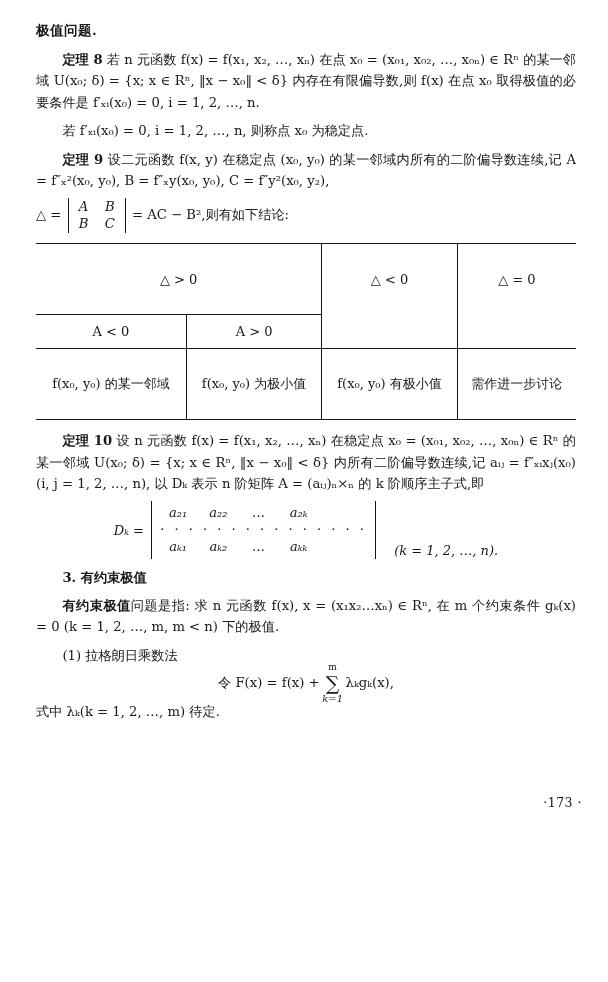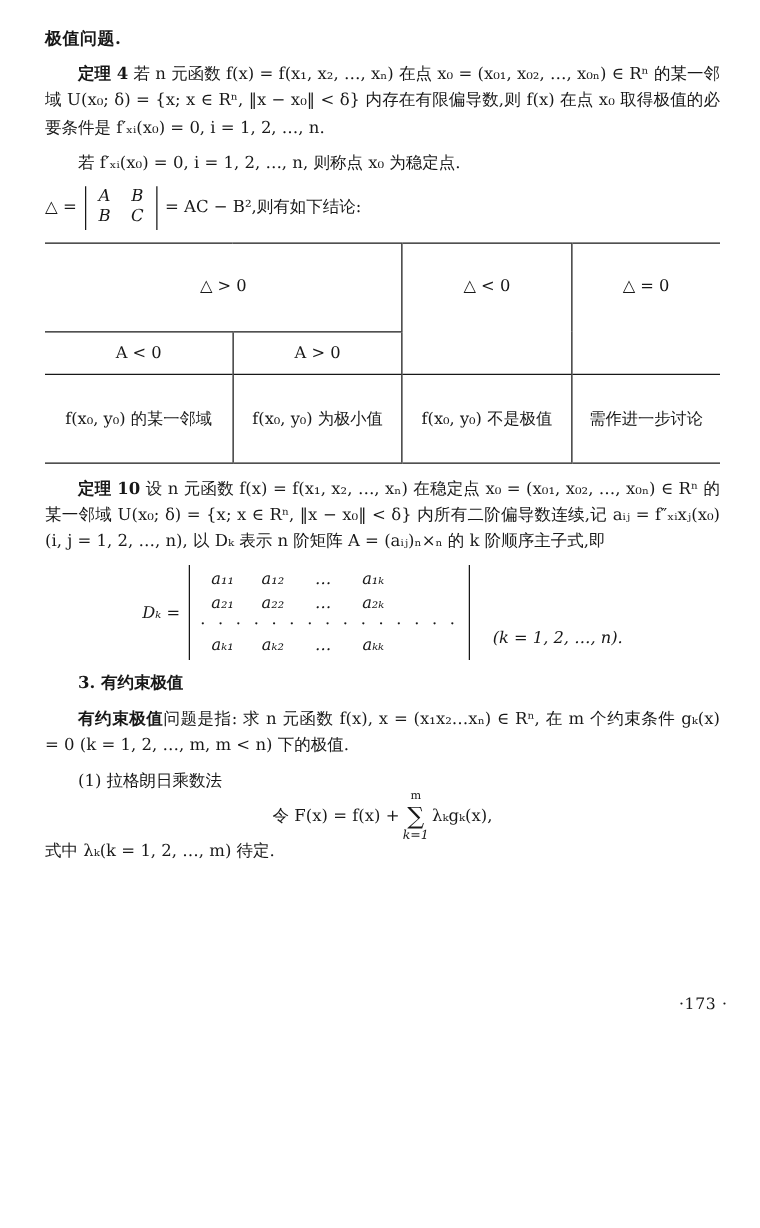--- a/index.html
+++ b/index.html
@@ -188,26 +188,30 @@
 </style>
 </head>
 <body>
 
 <div class="page">
   <div class="content">
 
     <div class="heading">极值问题.</div>
 
     <p class="para">
-      <span class="thm">定理 4</span>
+      <span class="thm">定理 8</span>
       <span>若 n 元函数 f(x) = f(x₁, x₂, …, xₙ) 在点 x₀ = (x₀₁, x₀₂, …, x₀ₙ) ∈ Rⁿ 的某一邻域 U(x₀; δ) = {x; x ∈ Rⁿ, ‖x − x₀‖ &lt; δ} 内存在有限偏导数,则 f(x) 在点 x₀ 取得极值的必要条件是 f′ₓᵢ(x₀) = 0, i = 1, 2, …, n.</span>
     </p>
 
     <p class="para">若 f′ₓᵢ(x₀) = 0, i = 1, 2, …, n, 则称点 x₀ 为稳定点.</p>
 
+    <p class="para">
+      <span class="thm">定理 9</span>
+      <span>设二元函数 f(x, y) 在稳定点 (x₀, y₀) 的某一邻域内所有的二阶偏导数连续,记 A = f″ₓ²(x₀, y₀), B = f″ₓy(x₀, y₀), C = f″y²(x₀, y₂),</span>
+    </p>
 
     <p class="para noindent displayline">
       <span>△ =</span>
       <span class="det">
         <span class="row">
           <span>A</span>
           <span>B</span>
         </span>
         <span class="row">
           <span>B</span>
@@ -226,40 +230,34 @@
       </tr>
       <tr>
         <td class="hline">A &lt; 0</td>
         <td class="hline vline-l">A &gt; 0</td>
         <td class="vline-l"></td>
         <td class="vline-l"></td>
       </tr>
       <tr>
         <td class="hline tline-bot tall">f(x₀, y₀) 的某一邻域</td>
         <td class="hline tline-bot vline-l tall">f(x₀, y₀) 为极小值</td>
-        <td class="hline tline-bot vline-l tall">f(x₀, y₀) 不是极值</td>
+        <td class="hline tline-bot vline-l tall">f(x₀, y₀) 有极小值</td>
         <td class="hline tline-bot vline-l tall">需作进一步讨论</td>
       </tr>
     </tbody>
       </table>
 
     <p class="para">
       <span class="thm">定理 10</span>
       <span>设 n 元函数 f(x) = f(x₁, x₂, …, xₙ) 在稳定点 x₀ = (x₀₁, x₀₂, …, x₀ₙ) ∈ Rⁿ 的某一邻域 U(x₀; δ) = {x; x ∈ Rⁿ, ‖x − x₀‖ &lt; δ} 内所有二阶偏导数连续,记 aᵢⱼ = f″ₓᵢxⱼ(x₀)(i, j = 1, 2, …, n), 以 Dₖ 表示 n 阶矩阵 A = (aᵢⱼ)ₙ×ₙ 的 k 阶顺序主子式,即</span>
     </p>
 
     <div class="matrix-block">
       <span class="lead">Dₖ =</span>
       <span class="bigdet">
-        <span class="mrow">
-          <span class="cell">a₁₁</span>
-          <span class="cell">a₁₂</span>
-          <span class="cell">…</span>
-          <span class="cell">a₁ₖ</span>
-        </span>
         <span class="mrow">
           <span class="cell">a₂₁</span>
           <span class="cell">a₂₂</span>
           <span class="cell">…</span>
           <span class="cell">a₂ₖ</span>
         </span>
         <span class="dots">· · · · · · · · · · · · · · ·</span>
         <span class="mrow">
           <span class="cell">aₖ₁</span>
           <span class="cell">aₖ₂</span>

